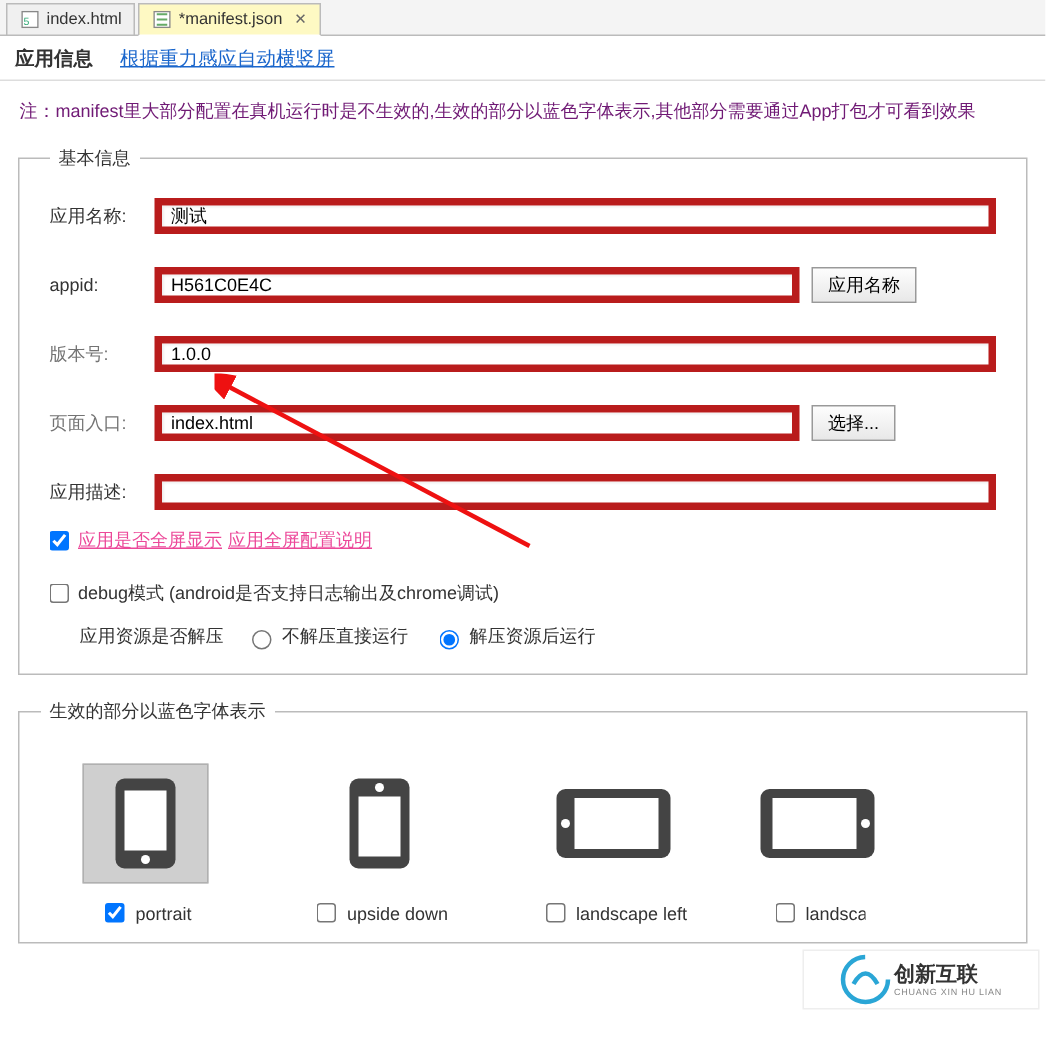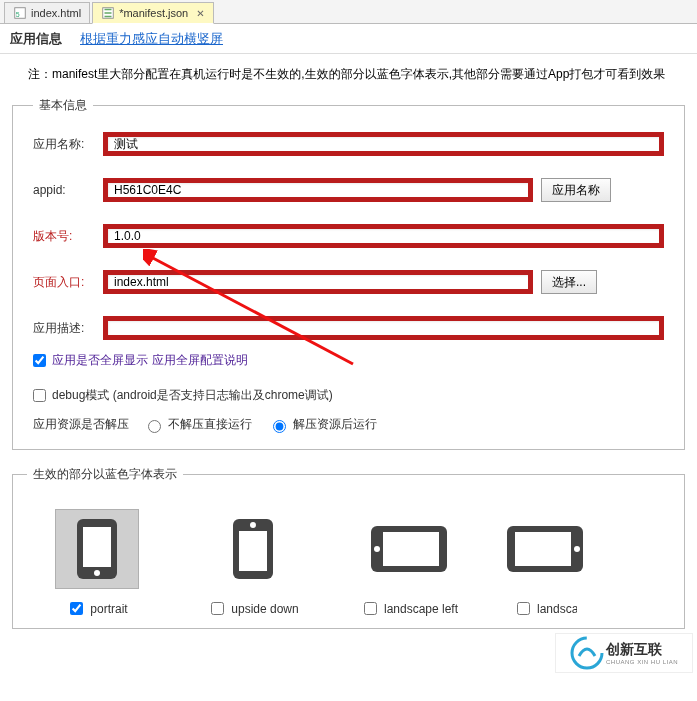--- a/index.html
+++ b/index.html
@@ -6,41 +6,41 @@
   body { margin: 0; background: #fff; font-size: 12px; color: #333; width: 697px; height: 701px; overflow: hidden; position: relative; }
   .tab-bar { height: 24px; border-bottom: 1px solid #bbb; background: #f4f4f4; display: flex; align-items: flex-end; padding-left: 4px; }
   .tab { height: 22px; border: 1px solid #bbb; padding: 2px 8px; display: flex; align-items: center; gap: 4px; font-size: 11px; background: #f0f0f0; margin-right: 2px; position: relative; top: 1px; }
   .tab.active { background: #fef9c3; border-bottom: 1px solid #fff; }
   .tab-icon-html { width: 14px; height: 14px; }
   .tab-icon-json { width: 14px; height: 14px; }
   .tab .close { margin-left: 4px; font-size: 10px; color: #666; }
   .sub-nav { height: 30px; display: flex; align-items: center; padding: 0 10px; gap: 18px; border-bottom: 1px solid #ddd; }
   .sub-nav-item { font-size: 13px; font-weight: bold; }
   .sub-nav .link { color: #1a66cc; text-decoration: underline; font-weight: normal; }
-  .note { padding: 12px 12px 10px 28px; font-size: 12px; color: #000000; }
+  .note { padding: 12px 12px 10px 13px; font-size: 12px; color: #701a75; }
   fieldset { border: 1px solid #bbb; margin: 4px 12px 16px 12px; padding: 18px 20px 16px 20px; position: relative; }
   legend { padding: 0 6px; font-size: 12px; }
   .form-row { display: flex; align-items: center; margin-bottom: 22px; }
   .form-label { width: 70px; text-align: left; font-size: 12px; color: #333; }
-  .form-label.blue { color: #b91c1c; }
+  .form-label.blue { color: #737373; }
   .form-input { flex: 1; height: 24px; border: 5px solid #b91c1c; padding: 2px 6px; font-size: 12px; box-shadow: inset 1px 1px 2px rgba(0,0,0,0.08); }
   .form-input.short { flex: 0 0 430px; }
   .form-btn { height: 24px; border: 1px solid #999; background: linear-gradient(#fdfdfd,#e8e8e8); padding: 0 10px; font-size: 12px; margin-left: 8px; cursor: pointer; }
   .checkbox-row { display: flex; align-items: center; gap: 4px; margin: 10px 0; font-size: 12px; }
   .checkbox-row input[type=checkbox], .checkbox-row input[type=radio] { margin: 0 2px 0 0; }
-  .checkbox-row .link { color: #4c1d95; }
-  .radio-row { display: flex; gap: 4px; font-size: 12px; margin-top: 12px; }
+  .checkbox-row .link { color: #ec4899; text-decoration: underline; }
+  .radio-row { display: flex; gap: 4px; font-size: 12px; margin-top: 12px; margin-left: 20px; }
   .radio-row label { margin-right: 12px; display: flex; align-items: center; gap: 4px; }
   .orient-fieldset { padding: 16px 14px 10px 14px; }
   .orient-row { display: flex; gap: 36px; align-items: flex-end; padding: 10px 10px 0 10px; }
   .orient-cell { display: flex; flex-direction: column; align-items: center; width: 120px; }
   .orient-icon-wrap { width: 84px; height: 80px; display: flex; align-items: center; justify-content: center; border: 1px solid transparent; }
   .orient-cell.selected .orient-icon-wrap { background: #cfcfcf; border: 1px solid #b0b0b0; }
   .orient-label { margin-top: 10px; display: flex; align-items: center; gap: 4px; font-size: 12px; }
-  .watermark { position: absolute; right: 4px; bottom: 28px; background: #fff; border: 1px solid #eee; padding: 2px 14px; display: flex; align-items: center; gap: 2px; }
+  .watermark { position: absolute; right: 4px; bottom: 28px; background: #fff; border: 1px solid #eee; padding: 2px 24px; display: flex; align-items: center; gap: 2px; }
   .arrow-svg { position: absolute; top: 135px; left: 130px; pointer-events: none; }
 </style>
 </head>
 <body>
 
 <div class="tab-bar">
   <div class="tab">
     <svg class="tab-icon-html" viewBox="0 0 16 16">
         <rect x="2" y="2" width="12" height="12" fill="#fff" stroke="#888"></rect>
         <text x="3" y="12" font-size="8" fill="#3a7">5</text>

